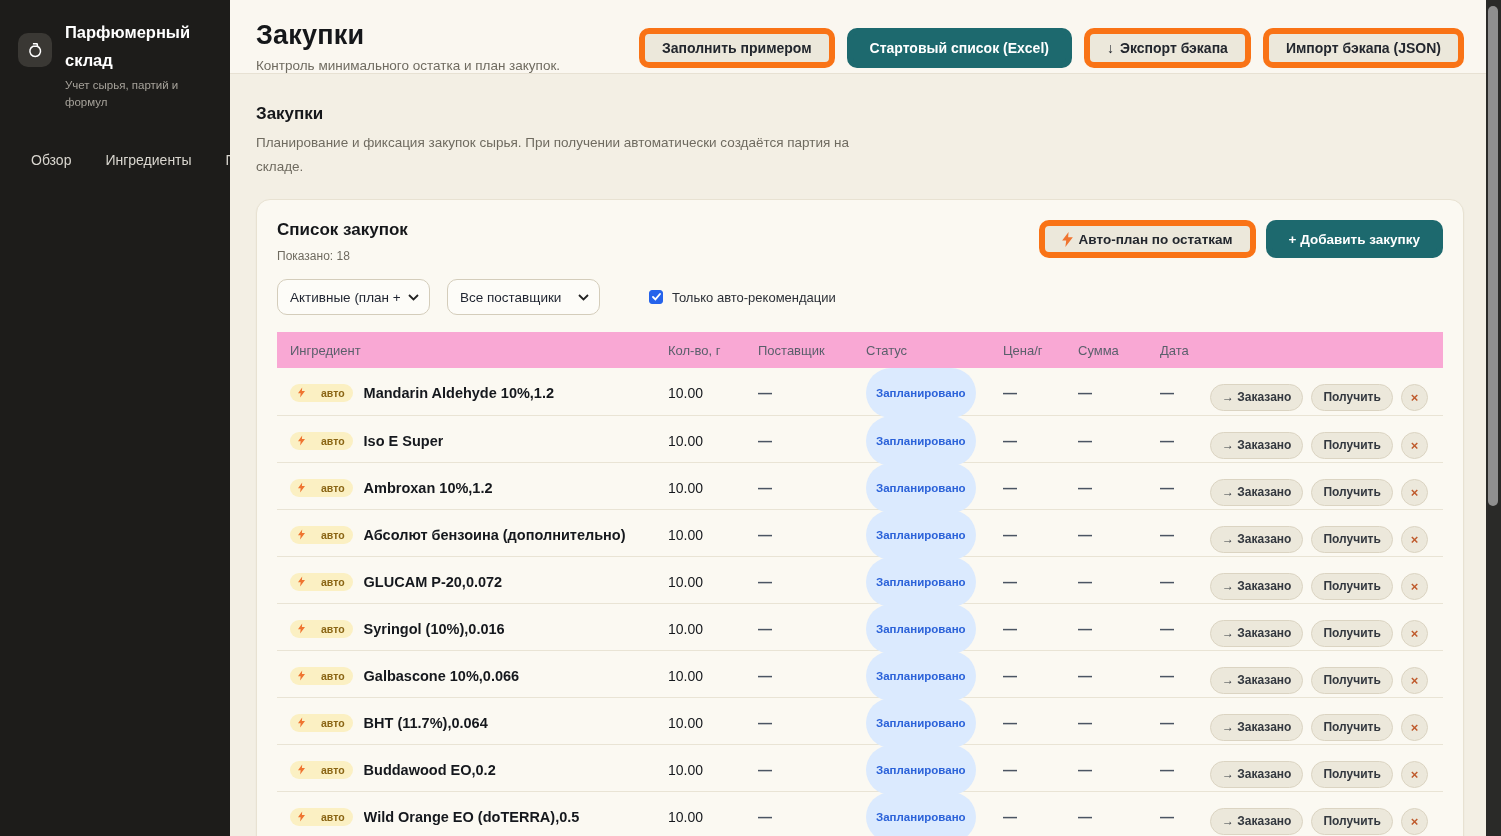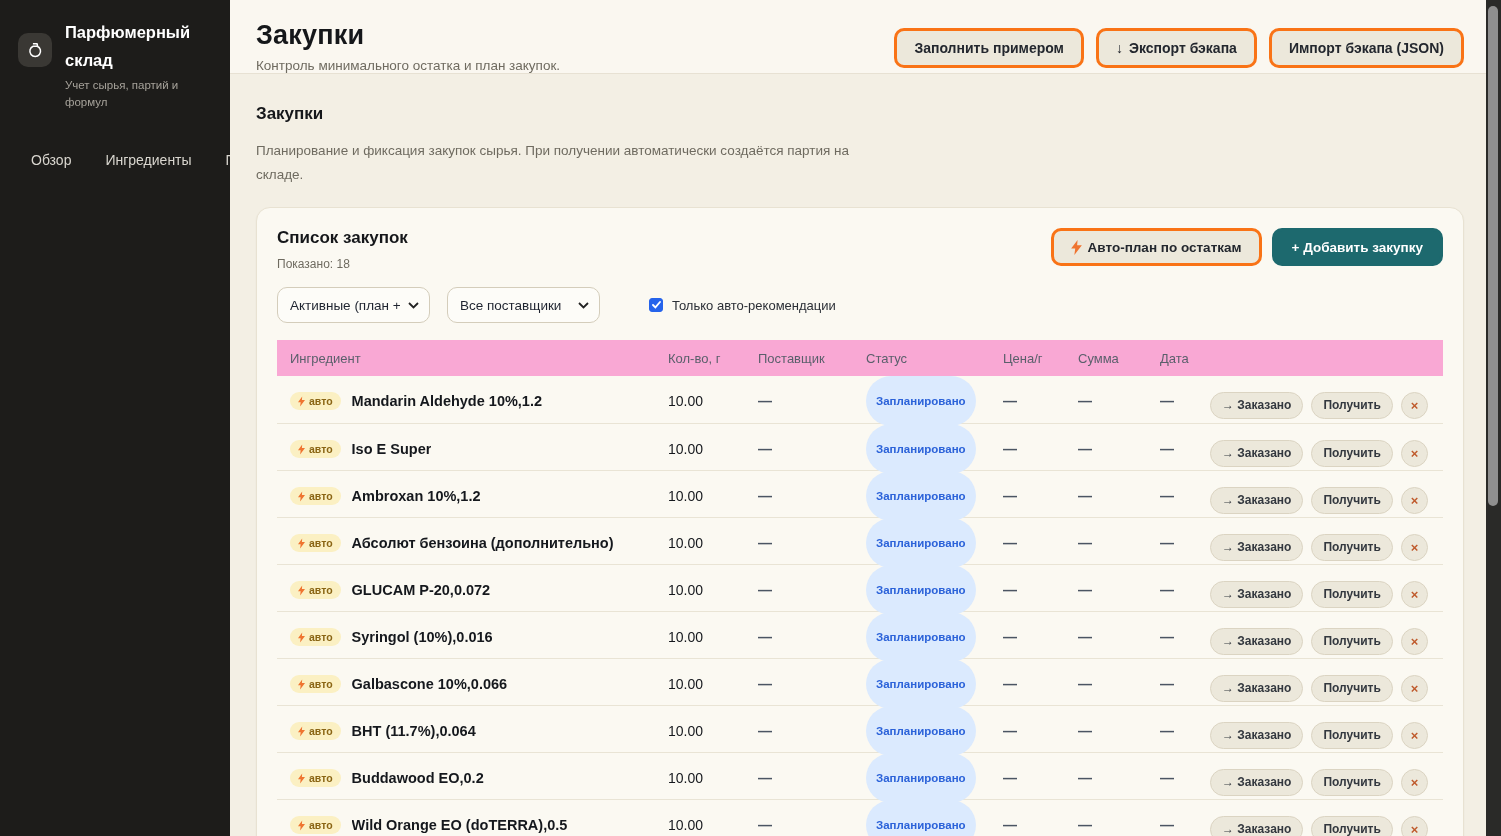--- a/index.html
+++ b/index.html
@@ -18,28 +18,28 @@
   .nav-item.active { background:#3a3833; color:#ffffff; font-weight:bold; }
 
   
   .main { flex:1; display:flex; flex-direction:column; background:#f3efe4; min-width:0; }
   .topbar { height:100px; background:#faf7f0; border-bottom:1px solid #e7e1d3;
     padding:20px 22px 0 26px; display:flex; justify-content:space-between; align-items:flex-start; }
   .page-title { font-size:27px; font-weight:bold; color:#15171a; letter-spacing:.2px; }
   .page-sub { font-size:13.5px; color:#6f6b60; margin-top:7px; }
   .topbar-actions { display:flex; gap:12px; margin-top:8px; }
   .btn { height:40px; padding:0 17px; border-radius:10px; font-size:14px; font-weight:bold;
-    font-family:inherit; border:3px solid #f97316; background:#ece8db; color:#23272e;
+    font-family:inherit; border:6px solid #f97316; background:#ece8db; color:#23272e;
     cursor:pointer; white-space:nowrap; display:inline-flex; align-items:center; gap:6px; }
   .btn.primary { background:#1d696e; border-color:#1d696e; color:#ffffff; }
 
   
   .section { padding:30px 22px 0 26px; }
   .section-title { font-size:17px; font-weight:bold; color:#15171a; }
-  .section-desc { font-size:13.5px; color:#6f6b60; line-height:1.75; margin-top:15px; max-width:610px; }
+  .section-desc { font-size:13.5px; color:#6f6b60; line-height:1.75; margin-top:7px; max-width:610px; }
 
   
   .card { margin:21px 22px 0 26px; background:#fbf9f2; border:1px solid #e8e2d2;
     border-radius:14px; padding:20px; box-shadow:0 1px 2px rgba(60,50,20,.05); }
   .card-head { display:flex; justify-content:space-between; align-items:flex-start; }
   .card-title { font-size:17px; font-weight:bold; color:#15171a; }
   .card-shown { font-size:12px; color:#6f6b60; margin-top:9px; }
   .card-head-actions { display:flex; gap:10px; }
   .btn.sm { height:38px; font-size:13.5px; }
 
@@ -59,21 +59,21 @@
   
   .table { margin-top:17px; }
   .grid-row { display:grid; grid-template-columns:minmax(0,1fr) 90px 108px 137px 75px 82px 50px 233px;
     align-items:center; }
   .thead { background:#f9a8d4; height:36px; font-size:13px; color:#5a5f6b; }
   .cell { padding-right:8px; }
   .cell:first-child { padding-left:13px; }
   .trow { height:47px; }
   .trow + .trow { border-top:1px solid #e9e4d5; }
   .name-cell { display:flex; align-items:center; gap:11px; min-width:0; }
-  .auto-badge { display:inline-flex; align-items:center; gap:4px; background:#fbf0c3;
+  .auto-badge { display:inline-flex; gap:16px; background:#fbf0c3;
     border-radius:999px; padding:3px 8px; flex-shrink:0; }
   .auto-badge .t { font-size:10.5px; font-weight:bold; color:#8a6514; }
   .ing-name { font-size:14.5px; font-weight:bold; color:#15181d; white-space:nowrap; overflow:hidden; }
   .qty { font-size:14px; color:#15181d; }
   .dash { font-size:14px; color:#4b5563; font-weight:bold; }
   .status-pill { display:inline-block; background:#dbeafe; color:#2b62d9; font-size:11.5px;
     font-weight:bold; padding:19px 10px; border-radius:999px; }
   .actions { display:flex; gap:8px; align-items:center;margin-top:8px; }
   .act-btn { height:27px; padding:0 11px; border-radius:999px; background:#ece8db;
     border:1px solid #dbd4c2; font-size:12px; font-weight:bold; color:#33383f;
@@ -130,20 +130,23 @@
 
   <div class="topbar">
     <div>
       <div class="page-title">Закупки</div>
       <div class="page-sub">Контроль минимального остатка и план закупок.</div>
     </div>
     <div class="topbar-actions" id="header-buttons">
         <button class="btn">
           <span>Заполнить примером</span>
         </button>
+        <button class="btn primary">
+          <span>Стартовый список (Excel)</span>
+        </button>
         <button class="btn">
           <span>↓</span>
           <span>Экспорт бэкапа</span>
         </button>
         <button class="btn">
           <span>Импорт бэкапа (JSON)</span>
         </button>
       </div>
   </div>
 

